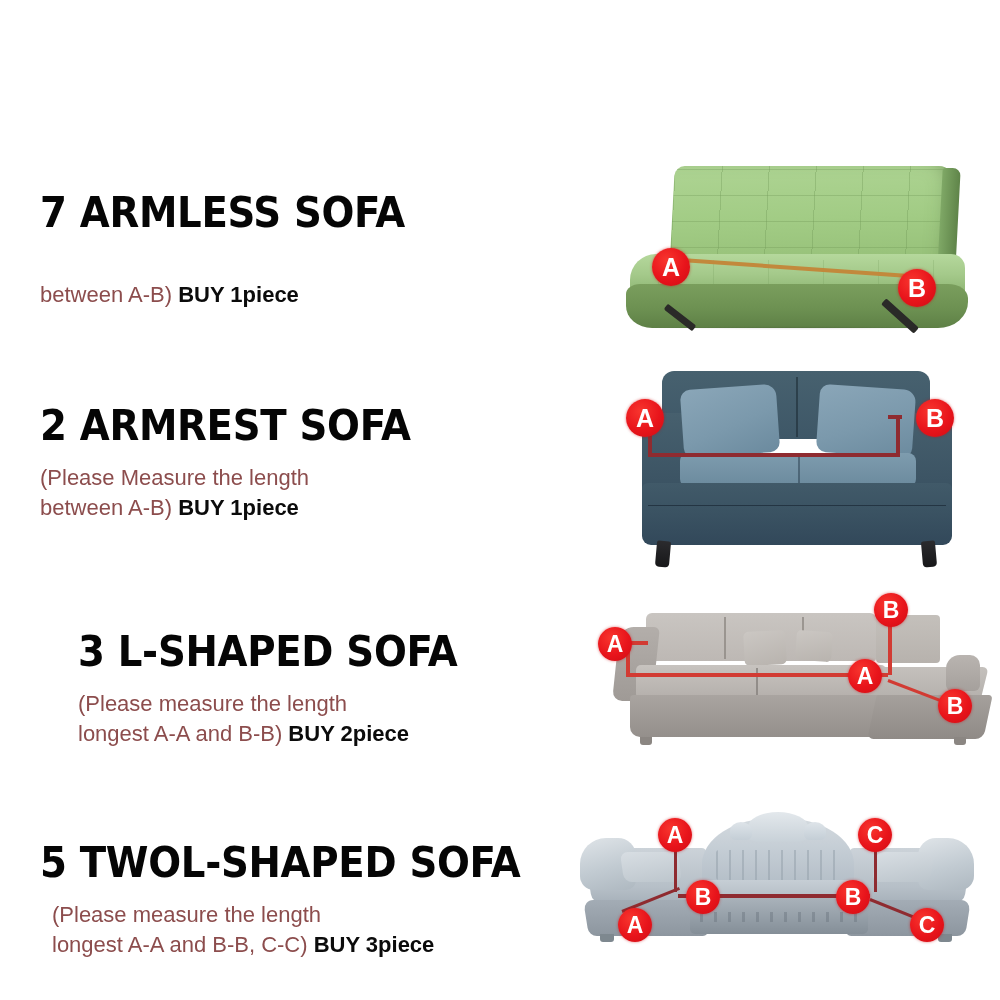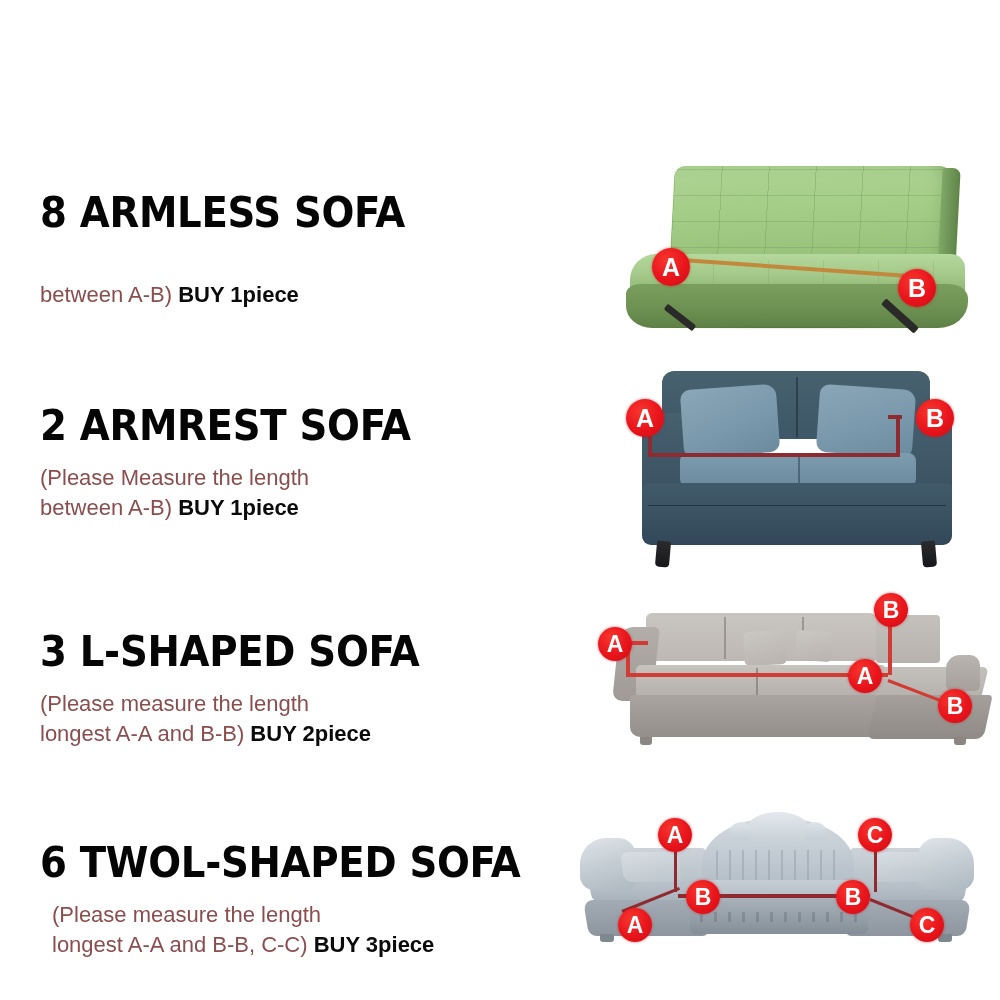--- a/index.html
+++ b/index.html
@@ -391,21 +391,21 @@
   .s4 .footR { left: 364px; }
 </style>
 </head>
 <body>
 
 <div class="page">
 
 
   <div class="row" style="top:150px; height:210px;">
     <div class="row-text" style="top:38px;">
-      <div class="row-heading">8 ARMLESS SOFA</div>
+      <div class="row-heading">7 ARMLESS SOFA</div>
       <div class="row-note">
         <br>
         <span>between A-B)</span>
         <span class="buy">BUY 1piece</span>
       </div>
     </div>
 
     <div class="row-art" style="top:6px;">
       <div class="sofa s1">
         <div class="back"></div>
@@ -451,21 +451,21 @@
         <div class="mline dark" style="left:48px; top:50px; width:14px; height:4px;"></div>
         <div class="mline dark" style="left:288px; top:50px; width:14px; height:4px;"></div>
 
         <div class="marker" style="left:26px; top:34px;">A</div>
         <div class="marker" style="left:316px; top:34px;">B</div>
       </div>
     </div>
   </div>
 
   <div class="row" style="top:585px; height:195px;">
-    <div class="row-text" style="top:42px;">
+    <div class="row-text" style="top:42px;margin-left:38px;">
       <div class="row-heading">3 L-SHAPED SOFA</div>
       <div class="row-note">
         <span>(Please measure the length</span><br>
         <span>longest A-A and B-B)</span>
         <span class="buy">BUY 2piece</span>
       </div>
     </div>
 
     <div class="row-art" style="top:6px;">
       <div class="sofa s3">
@@ -492,21 +492,21 @@
         <div class="marker sm" style="left:8px;   top:36px;">A</div>
         <div class="marker sm" style="left:284px; top:2px;">B</div>
         <div class="marker sm" style="left:258px; top:68px;">A</div>
         <div class="marker sm" style="left:348px; top:98px;">B</div>
       </div>
     </div>
   </div>
 
   <div class="row" style="top:800px; height:190px;">
     <div class="row-text" style="top:38px;">
-      <div class="row-heading">6 TWOL-SHAPED SOFA</div>
+      <div class="row-heading">5 TWOL-SHAPED SOFA</div>
       <div class="row-note" style="margin-left:12px;">
         <span>(Please measure the length</span><br>
         <span>longest A-A and B-B, C-C)</span>
         <span class="buy">BUY 3piece</span>
       </div>
     </div>
 
     <div class="row-art" style="top:14px; right:20px;">
       <div class="sofa s4">
         <div class="wingL"></div>

